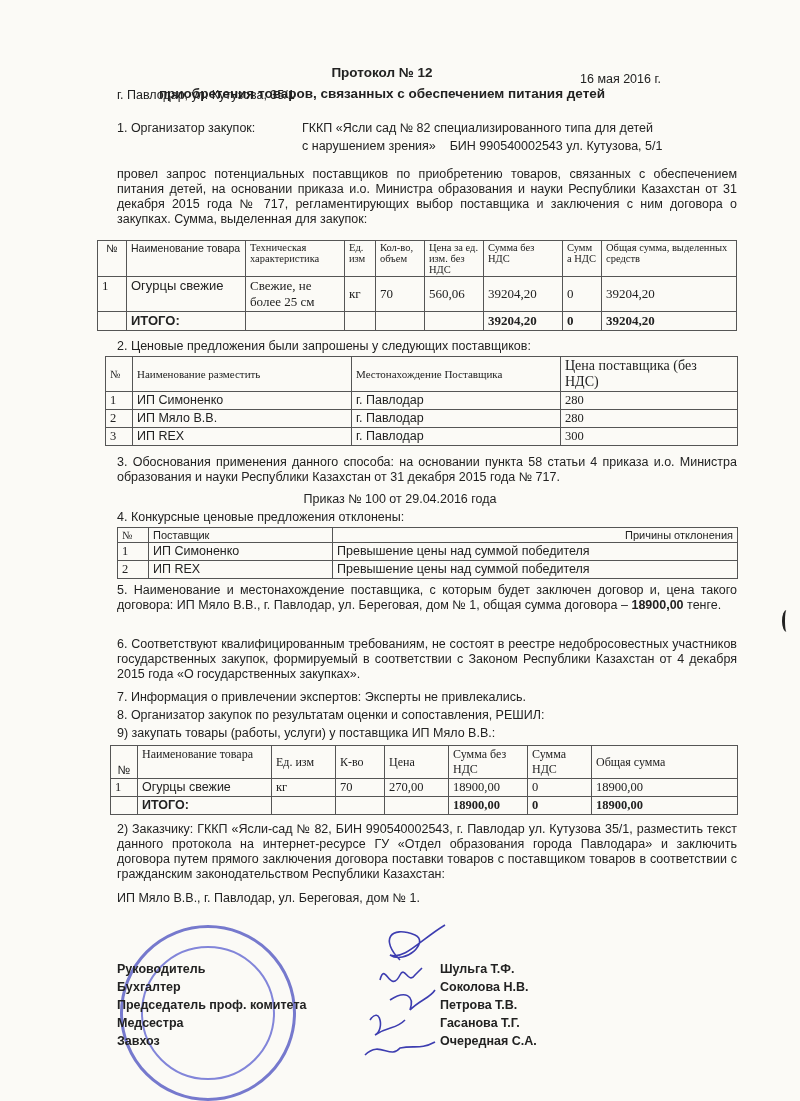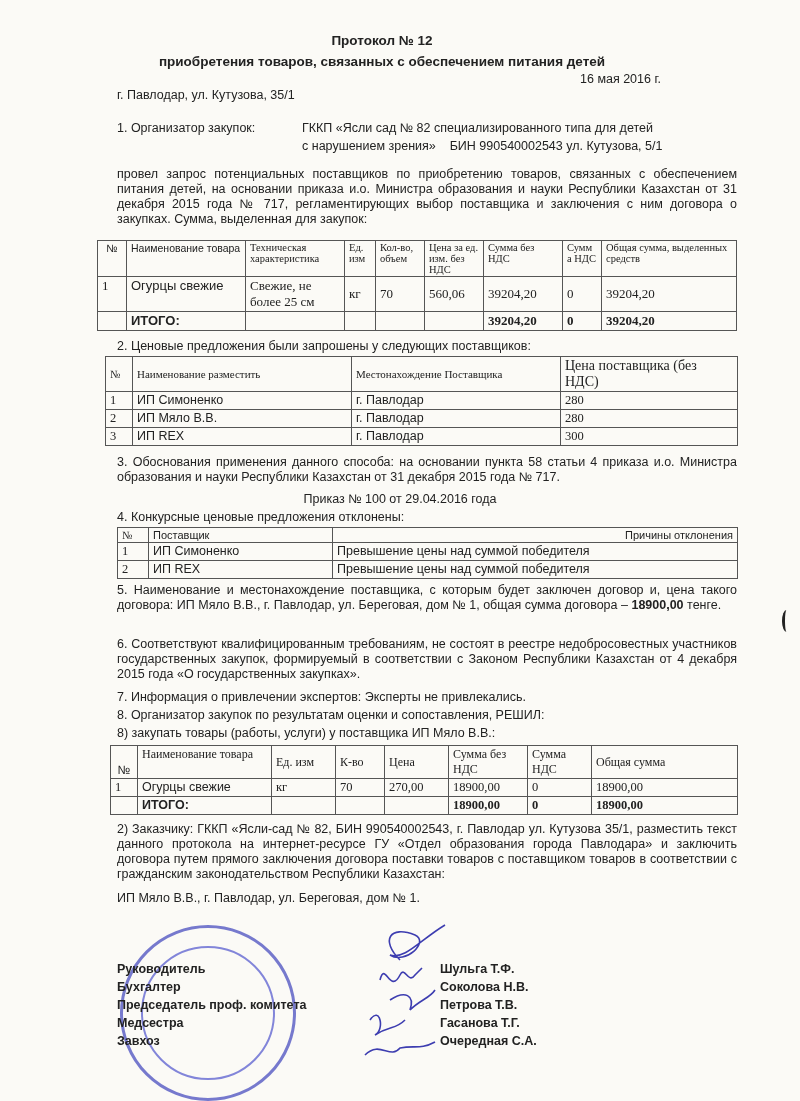--- a/index.html
+++ b/index.html
@@ -1,19 +1,19 @@
 <!DOCTYPE html>
 <html><head>
 <meta charset="utf-8">
 <style>
   html, body { margin:0; padding:0; }
   body { width:800px; height:1101px; background:#fbfaf6; position:relative; overflow:hidden;
          font-family:"Liberation Sans", sans-serif; color:#222; font-size:12.5px; }
   .abs { position:absolute; }
-  .title { left:0; width:764px; text-align:center; font-weight:bold; font-size:13.5px; }
+  .title { left:0; width:764px; text-align:center; font-weight:bold; font-size:13.5px;margin-top:32px; }
   .para { left:117px; width:620px; line-height:15px; text-align:justify; }
   table { border-collapse:collapse; position:absolute; font-size:11.5px; }
   td, th { border:1px solid #555; padding:1px 4px; vertical-align:top; font-weight:normal; }
   th { font-size:10.5px; }
   .c { text-align:left;font-family:Liberation Serif, serif; }
   .b { font-weight:bold; }
   .v { vertical-align:middle; }
   .stamp { left:120px; top:925px; width:170px; height:170px; border-radius:50%;
            border:3px solid #4a4fc0; opacity:.75; }
   .stamp::after { content:""; position:absolute; left:18px; top:18px; right:18px; bottom:18px;
@@ -131,21 +131,21 @@
   </table>
 
 <div class="abs para" style="top:583px">
   <span>5. Наименование и местонахождение поставщика, с которым будет заключен договор и, цена такого договора: ИП Мяло В.В., г. Павлодар, ул. Береговая, дом № 1, общая сумма договора –</span>
   <span class="b">18900,00</span><span> тенге.</span>
 </div>
 
 <div class="abs para" style="top:637px">6. Соответствуют квалифицированным требованиям, не состоят  в реестре недобросовестных участников государственных закупок, формируемый в соответствии с Законом Республики Казахстан от 4 декабря 2015 года «О государственных закупках».</div>
 <div class="abs para" style="top:690px">7. Информация о привлечении экспертов:  Эксперты не привлекались.</div>
 <div class="abs para" style="top:708px">8. Организатор закупок по результатам оценки и сопоставления, РЕШИЛ:</div>
-<div class="abs para" style="top:726px">8) закупать товары (работы, услуги) у поставщика  ИП Мяло В.В.:</div>
+<div class="abs para" style="top:726px">9) закупать товары (работы, услуги) у поставщика  ИП Мяло В.В.:</div>
 
 <table style="left:110px;top:745px;width:628px;font-size:12.5px">
   <tbody>
       <tr>
     <th style="width:18px;vertical-align:bottom;font-size:12px">№</th>
     <th class="c" style="width:125px;font-size:12px">Наименование товара</th>
     <th class="c v" style="width:55px;font-size:12px">Ед. изм</th>
     <th class="c v" style="width:40px;font-size:12px">К-во</th>
     <th class="c v" style="width:55px;font-size:12px">Цена</th>
     <th class="c" style="width:70px;font-size:12px">Сумма без НДС</th>

